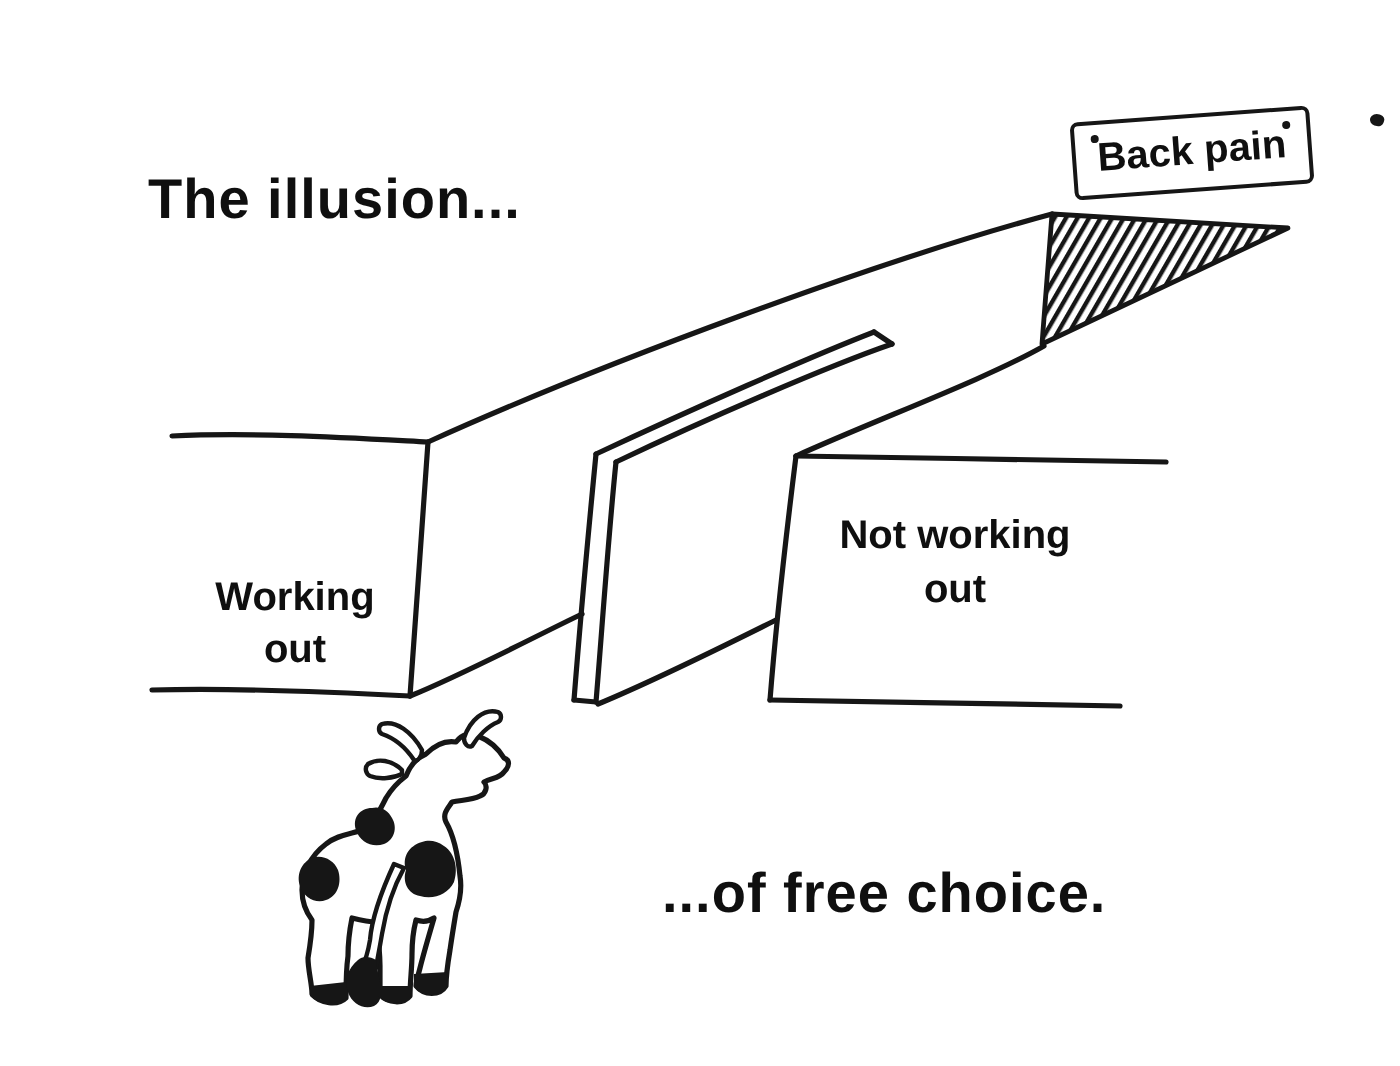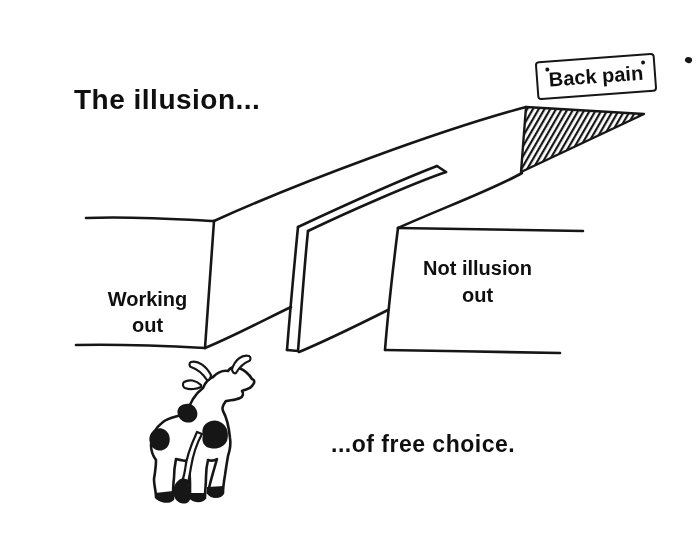--- a/index.html
+++ b/index.html
@@ -9,21 +9,21 @@
     position:relative; width:700px; height:533px;
     background:var(--paper); overflow:hidden;
   }
   .drawing { position:absolute; left:0; top:0; }
   .stroke { stroke:var(--ink); fill:none; stroke-width:2.6; stroke-linecap:round; stroke-linejoin:round; }
   .thin   { stroke-width:2.2; }
   .fill-white { fill:var(--paper); }
   .fill-ink { fill:var(--ink); stroke:none; }
   .txt { position:absolute; color:var(--text); font-weight:bold; white-space:nowrap; }
   .title-top    { left:74px;  top:84px;  font-size:28px; letter-spacing:0.5px; }
-  .title-bottom { left:331px; top:431px; font-size:23px; letter-spacing:0.5px; }
+  .title-bottom { left:331px; top:431px; font-size:28px; letter-spacing:0.5px; }
   .wall-label { position:absolute; color:var(--text); font-weight:bold; font-size:20px; text-align:center; line-height:26px; }
   .wall-label span { display:block; }
   .label-left  { left:95px;  top:242px; width:105px;margin-top:44px; }
   .label-right { left:405px; top:255px; width:145px; line-height:27px; }
   .sign {
     position:absolute; left:536px; top:57px; width:120px; height:39px;
     border:2.6px solid var(--ink); border-radius:4px; background:var(--paper);
     transform:rotate(-4.2deg); transform-origin:center;
     display:flex; align-items:center; justify-content:center;
     font-weight:bold; font-size:20px; color:var(--text);
@@ -116,18 +116,18 @@
     <span>Back pain</span>
   </div>
   <div class="speck"></div>
 
   <div class="wall-label label-left">
     <span>Working</span>
     <span>out</span>
   </div>
 
   <div class="wall-label label-right">
-    <span>Not illusion</span>
+    <span>Not working</span>
     <span>out</span>
   </div>
 
   <div class="txt title-bottom">...of free choice.</div>
 </div>
 
 </body></html>

